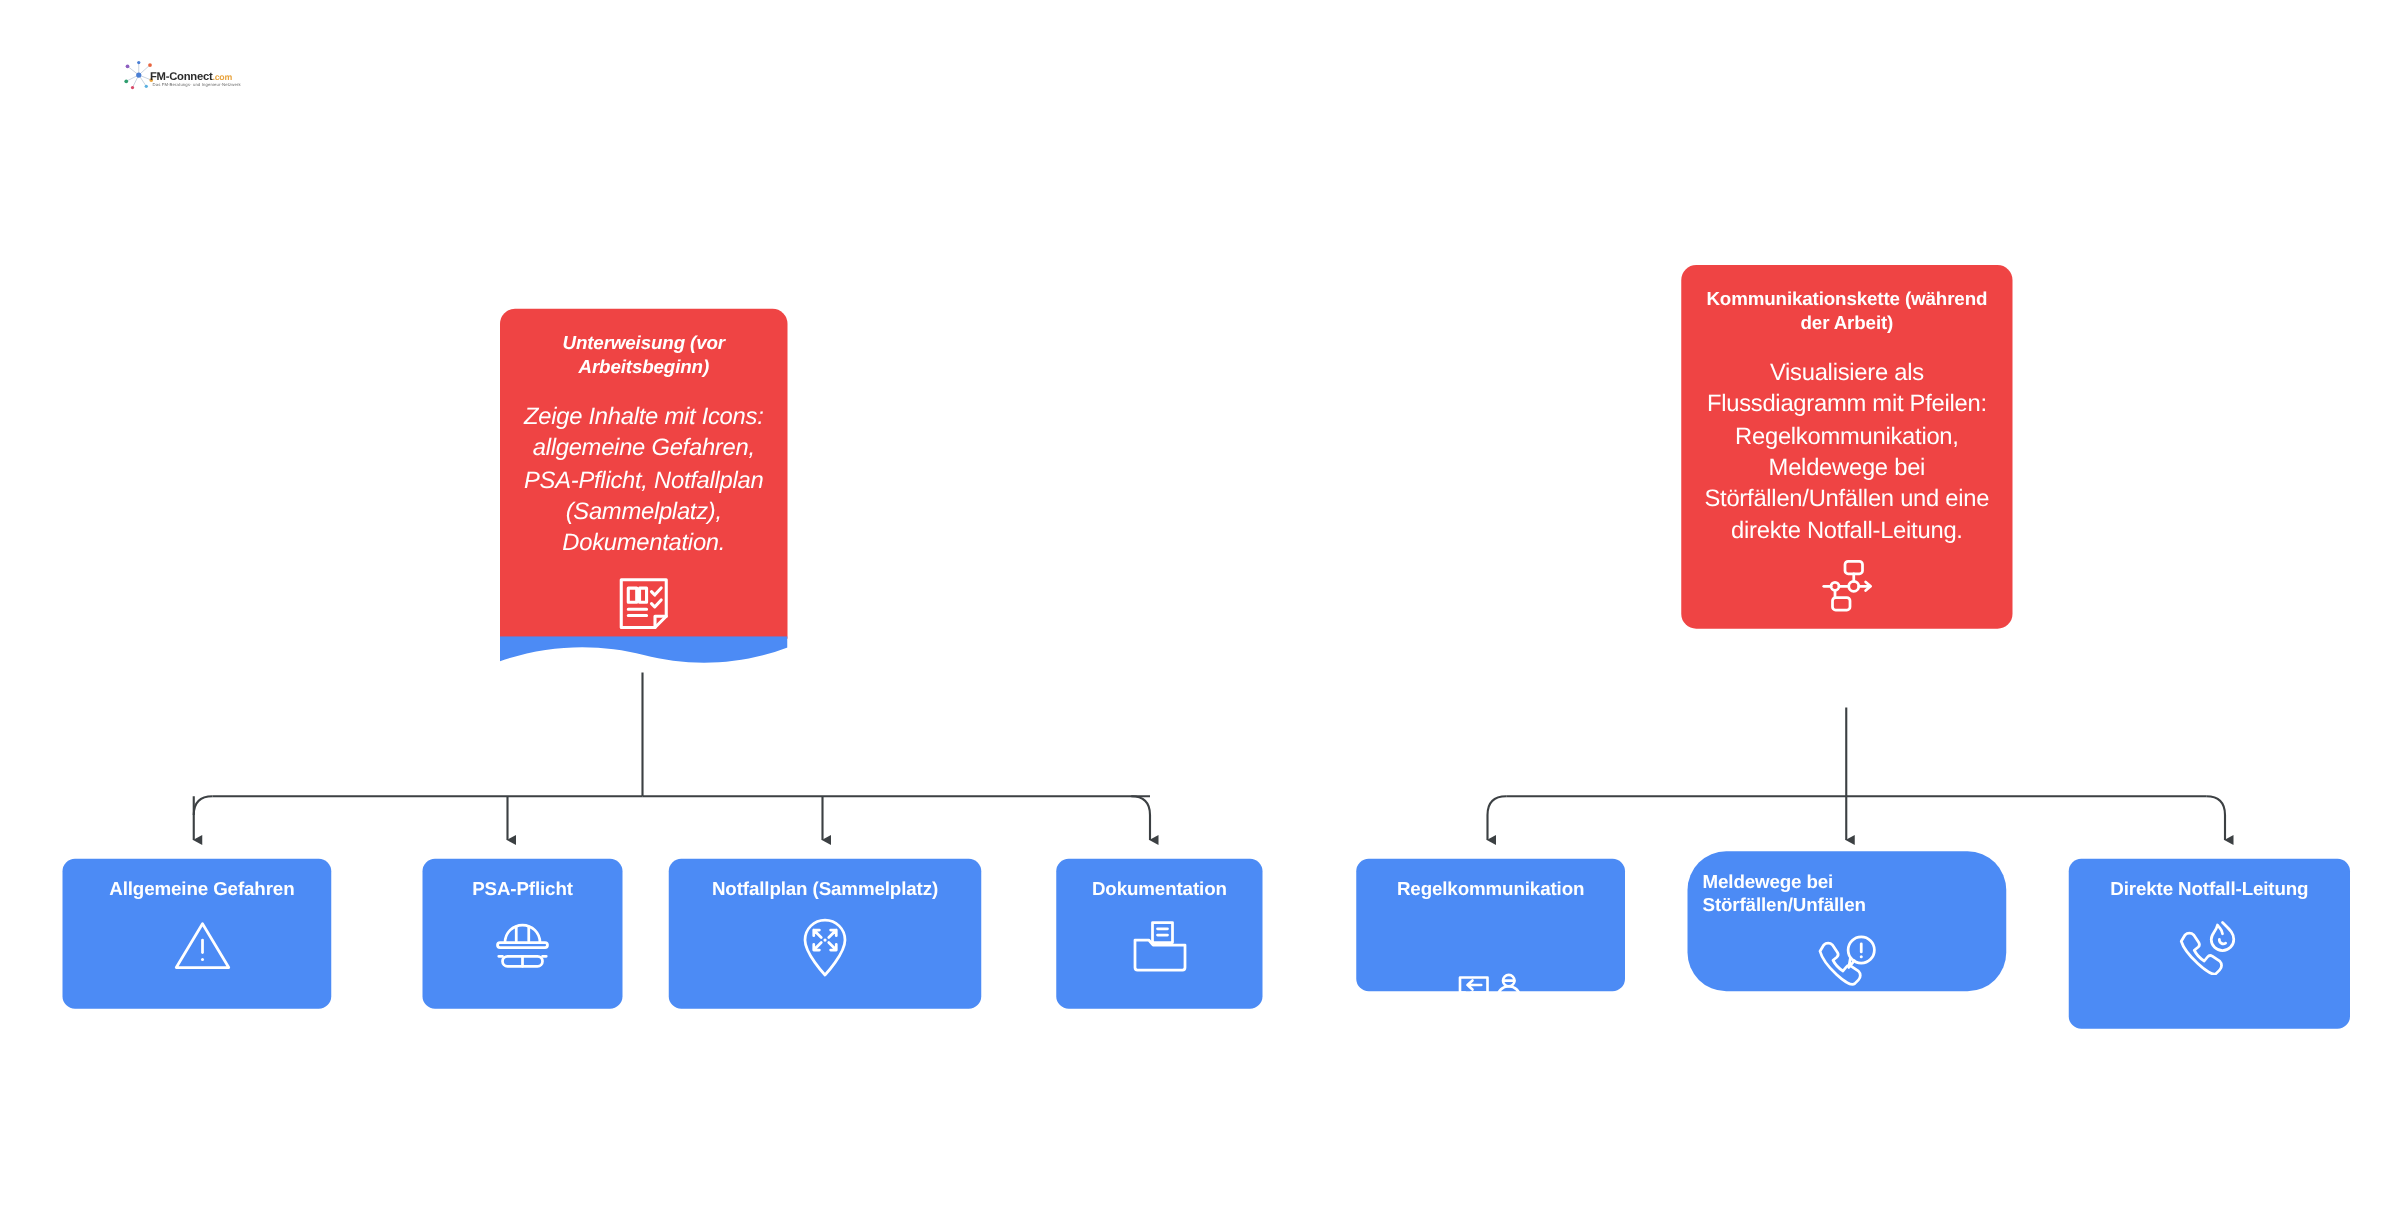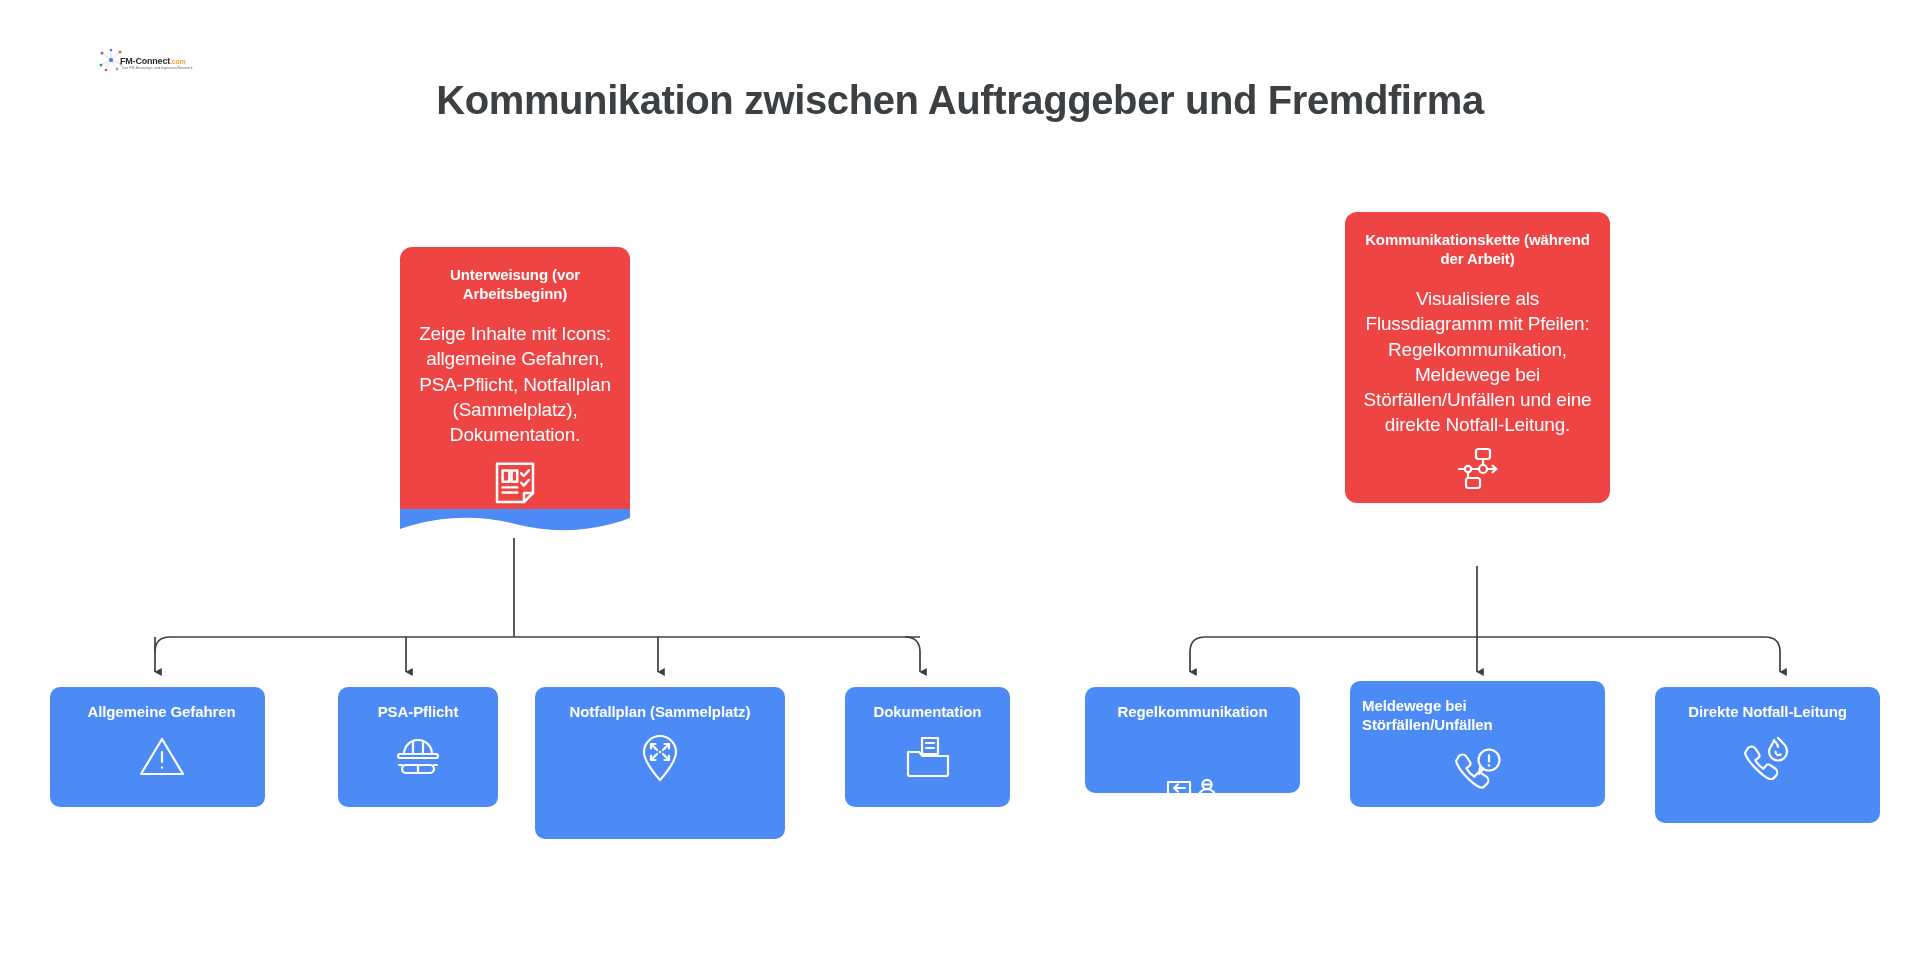--- a/index.html
+++ b/index.html
@@ -95,21 +95,20 @@
       <circle cx="3" cy="17" r="1.5" fill="#2f9e6e"></circle>
       <circle cx="23" cy="16" r="1.5" fill="#e8a33d"></circle>
       <circle cx="13" cy="2" r="1.3" fill="#4a7fd4"></circle>
       <circle cx="8" cy="22" r="1.3" fill="#d94b6a"></circle>
       <circle cx="19" cy="21" r="1.3" fill="#5ab0e0"></circle>
     </svg>
     <div class="lg-text"><span>FM-Connect</span><span class="dotcom">.com</span></div>
     <div class="lg-sub">Das FM-Beratungs- und Ingenieur-Netzwerk</div>
   </div>
 
-  <h1 id="page-title">Kommunikation zwischen Auftraggeber und Fremdfirma</h1>
 
   <svg id="wires">
     <defs>
       <marker id="arrow" markerWidth="9" markerHeight="9" refX="4.4" refY="7.4" orient="auto" markerUnits="userSpaceOnUse">
         <path d="M0.4,0.6 L8.4,0.6 L4.4,8 Z" fill="#3c4043"></path>
       </marker>
     </defs>
     <g fill="none" stroke="#3c4043" stroke-width="1.7" stroke-linecap="butt">
 
       <path d="M514,538 L514,637"></path>
@@ -125,21 +124,21 @@
 
       <path d="M1477,566 L1477,637"></path>
       <path d="M1477,637 L1205,637"></path>
       <path d="M1477,637 L1765,637"></path>
       <path d="M1205,637 Q1190,637 1190,652 L1190,672" marker-end="url(#arrow)"></path>
       <path d="M1477,637 L1477,672" marker-end="url(#arrow)"></path>
       <path d="M1765,637 Q1780,637 1780,652 L1780,672" marker-end="url(#arrow)"></path>
     </g>
   </svg>
 
-  <div class="card torn" style="left:400px; top:247px; width:230px;">
+  <div class="card torn" style="left:400px; top:247px; width:230px;font-style:italic;">
     <div class="card-head">Unterweisung (vor Arbeitsbeginn)</div>
     <div class="card-body">Zeige Inhalte mit Icons: allgemeine Gefahren, PSA-Pflicht, Notfallplan (Sammelplatz), Dokumentation.</div>
     <div class="card-icon">
       <svg width="54" height="54" viewBox="0 0 48 48" fill="none" stroke="#ffffff" stroke-width="2.2" stroke-linecap="round" stroke-linejoin="round">
         <path d="M8 6 h32 v26 l-8 8 H8 Z"></path>
         <path d="M40 32 h-8 v8"></path>
         <rect x="13" y="12" width="6" height="10"></rect>
         <path d="M21 12 h5 v10 h-5z"></path>
         <path d="M13 27 h13 M13 31.5 h13"></path>
         <path d="M29.5 14.5 l2.3 2.4 l4.6 -5"></path>
@@ -185,21 +184,21 @@
         <path d="M12 20 a14 14 0 0 1 28 0"></path>
         <path d="M8 20 h36 a2 2 0 0 1 0 4 H8 a2 2 0 0 1 0 -4 z"></path>
         <path d="M21 7.5 v11.5 M31 7.5 v11.5"></path>
         <path d="M14 31 h24 a4 4 0 0 1 4 4 a4 4 0 0 1 -4 4 h-24 a4 4 0 0 1 -4 -4 a4 4 0 0 1 4 -4 z"></path>
         <path d="M10 31 h-3 M42 31 h3"></path>
         <path d="M26 31 v8"></path>
       </svg>
     </div>
   </div>
 
-  <div class="leaf" style="left:535px; top:687px; width:250px; height:152px;">
+  <div class="leaf" style="left:535px; top:687px; width:250px; height:120px;">
     <div class="leaf-label">Notfallplan (Sammelplatz)</div>
     <div class="leaf-icon">
       <svg width="44" height="48" viewBox="0 0 44 48" fill="none" stroke="#ffffff" stroke-width="2.2" stroke-linecap="round" stroke-linejoin="round">
         <path d="M22 46 C22 46 38 29 38 18 A16 16 0 0 0 6 18 C6 29 22 46 22 46 Z"></path>
         <path d="M13 10 L19 16 M13 10 v4.5 M13 10 h4.5"></path>
         <path d="M31 10 L25 16 M31 10 v4.5 M31 10 h-4.5"></path>
         <path d="M13 26 L19 20 M13 26 v-4.5 M13 26 h4.5"></path>
         <path d="M31 26 L25 20 M31 26 v-4.5 M31 26 h-4.5"></path>
         <circle cx="22" cy="18" r="1.3" fill="#ffffff" stroke="none"></circle>
       </svg>
@@ -228,21 +227,21 @@
         <path d="M34 20 a9 9 0 0 1 18 0"></path>
         <circle cx="15" cy="28.5" r="4.6"></circle>
         <path d="M10.6 28.5 h8.8"></path>
         <path d="M6 42 a9 9 0 0 1 18 0"></path>
         <path d="M30 26 h22 v12 h-5 v5 l-5 -5 H30 Z"></path>
         <path d="M35 32 h11 M42 28.4 L46 32 L42 35.6"></path>
       </svg>
     </div>
   </div>
 
-  <div class="leaf" style="left:1350px; top:681px; width:255px; height:126px;">
+  <div class="leaf" style="left:1350px; top:681px; width:255px; height:112px;border-radius:31px;">
     <div class="leaf-label">Meldewege bei Störfällen/Unfällen</div>
     <div class="leaf-icon">
       <svg width="52" height="46" viewBox="0 0 52 46" fill="none" stroke="#ffffff" stroke-width="2.2" stroke-linecap="round" stroke-linejoin="round">
         <path d="M7 9 a5 5 0 0 1 7 0 l4 6 a3 3 0 0 1 -0.6 3.8 l-3 2.4 a22 22 0 0 0 8 8.6 l2.6 -3.2
                  a3 3 0 0 1 3.8 -0.7 l6 4 a5 5 0 0 1 0 7 l-3 3 C27 44 7 25 4 14 Z"></path>
         <circle cx="37" cy="13" r="10.5"></circle>
         <path d="M31.5 21.5 L27 27 l1.2 -7"></path>
         <path d="M37 8 v6.5"></path>
         <circle cx="37" cy="18.4" r="1.2" fill="#ffffff" stroke="none"></circle>
       </svg>

